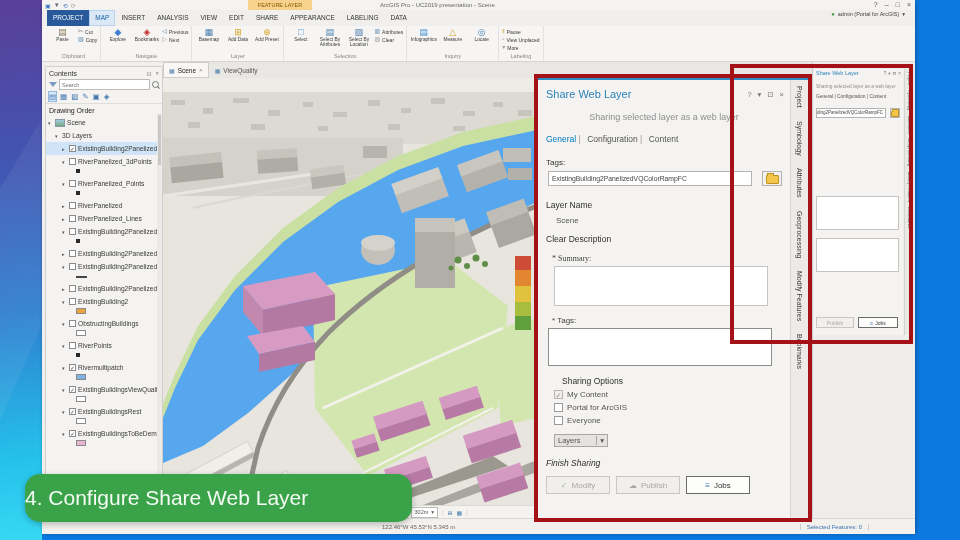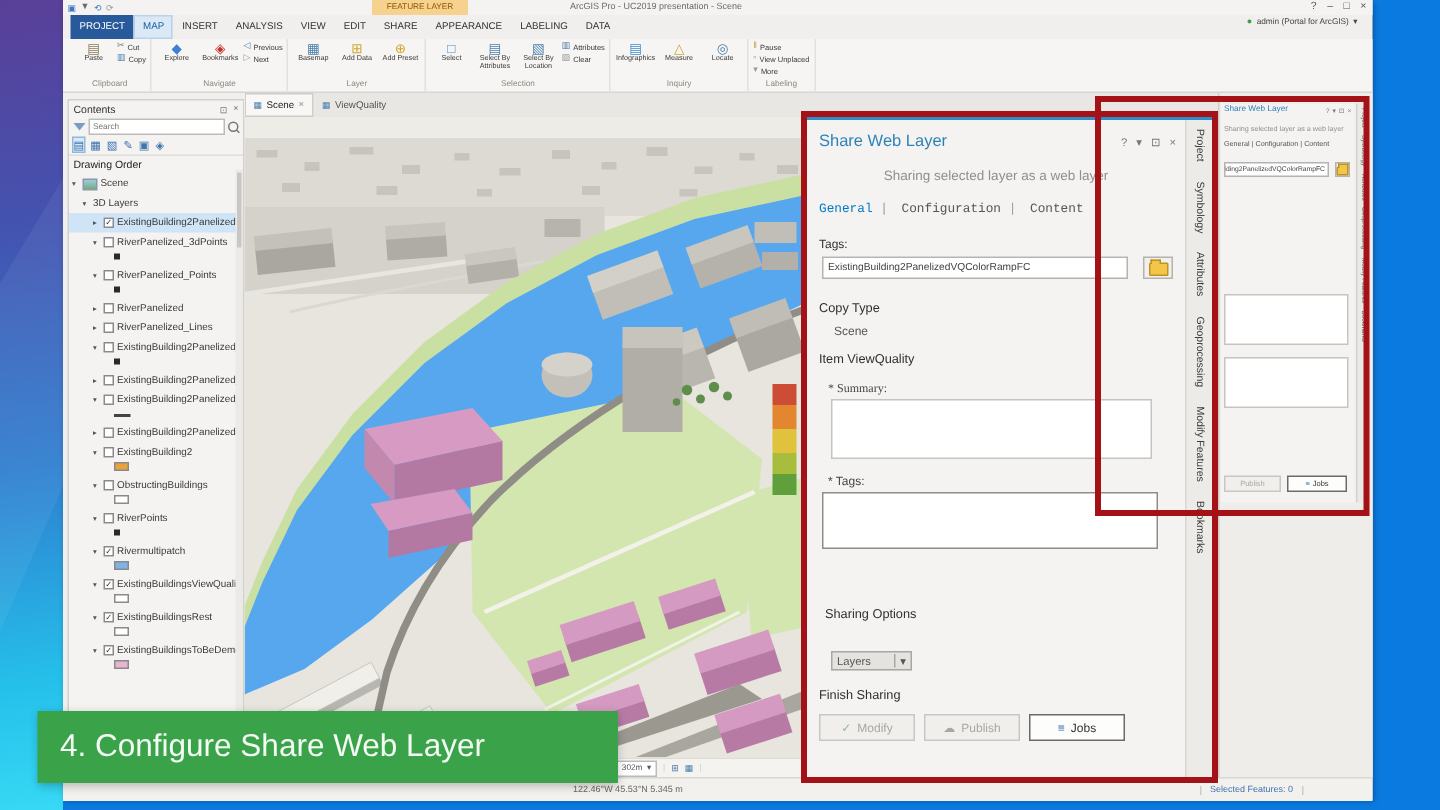--- a/index.html
+++ b/index.html
@@ -8,22 +8,22 @@
        -webkit-font-smoothing:antialiased;}
   .abs{position:absolute;}
 
   
   #left-strip{left:0;top:0;width:42px;height:540px;
     background:linear-gradient(172deg,#5a3f98 0%,#4353b0 28%,#2e7fd0 58%,#25c0ea 84%,#37d9f5 100%);}
   #left-strip::after{content:"";position:absolute;inset:0;
     background:rgba(255,255,255,0.06);
     clip-path:polygon(0 35%,100% 22%,100% 60%,0 78%);}
   #caption{left:25px;top:474px;width:387px;height:48px;background:#3aa34a;z-index:9;
-    color:#f4faf4;font-size:21px;line-height:48px;padding-left:15px;box-sizing:border-box;
-    box-shadow:0 2px 6px rgba(0,0,0,.25);white-space:nowrap;}
+    color:#f4faf4;font-size:21px;line-height:48px;padding-left:0;box-sizing:border-box;
+    box-shadow:0 2px 6px rgba(0,0,0,.25);white-space:nowrap;border-radius:15px;}
 
   
   #app{left:42px;top:0;width:873px;height:533px;background:#f0efed;box-shadow:1px 1px 4px rgba(0,0,0,.3);}
   #titlebar{left:0;top:0;right:0;height:10px;background:#f4f3f1;}
   #qat{left:3px;top:0;height:10px;display:flex;gap:3px;align-items:center;font-size:6px;}
   #ctx-header{left:206px;top:0;width:64px;height:10px;background:#f7d28e;color:#8a5800;
     font-size:5.5px;line-height:10px;text-align:center;overflow:hidden;}
   #win-title{left:338px;top:0;font-size:6px;color:#6a6a6a;line-height:10px;white-space:nowrap;}
   #win-controls{right:4px;top:0;display:flex;gap:7px;font-size:7px;color:#555;line-height:10px;}
   #signin{right:10px;top:11px;font-size:5.5px;color:#444;display:flex;gap:3px;align-items:center;}
@@ -123,21 +123,21 @@
   #share-pane{left:534px;top:74px;width:278px;height:448px;border:4px solid #a41117;
     background:#f4f3f1;z-index:5;box-sizing:border-box;}
   .sp-blue{position:absolute;top:0;left:0;right:0;height:2px;background:#2c8fc9;}
   .sp-strip{position:absolute;top:2px;right:0;bottom:0;width:18px;background:#edebe8;
     border-left:1px solid #d8d6d2;display:flex;flex-direction:column;align-items:center;
     gap:13px;padding-top:6px;box-sizing:border-box;}
   .sp-strip .vtab{writing-mode:vertical-lr;font-size:7px;color:#3a3a3a;}
   .sp-title{left:8px;top:10px;font-size:11px;color:#2b83b8;}
   .sp-icons{right:24px;top:12px;display:flex;gap:6px;font-size:7.5px;color:#777;}
   .sp-sub{left:0;top:34px;width:252px;text-align:center;font-size:9px;color:#8f8f8f;}
-  .sp-tabs{left:8px;top:56px;font-size:8.5px;color:#555;font-family:Liberation Mono, monospace;}
+  .sp-tabs{left:8px;top:56px;font-size:8.5px;color:#555;}
   .ptab{margin-right:4px;}
   .ptab:not(:last-child)::after{content:" | ";color:#999;}
   .ptab.active{color:#0079c1;}
   .sp-label{font-size:8px;color:#333;}
   .sp-sec{font-size:8.5px;color:#2f2f2f;}
   .sp-name-input{left:10px;top:93px;width:204px;height:15px;background:#fff;border:1px solid #b5b3af;
     box-sizing:border-box;font-size:6.8px;color:#444;line-height:13px;padding:0 3px;
     overflow:hidden;white-space:nowrap;}
   .sp-folder-btn{left:224px;top:93px;width:20px;height:15px;border:1px solid #b5b3af;
     background:#f2f0ed;box-sizing:border-box;}
@@ -669,36 +669,50 @@
     </div>
   <div class="abs sp-sub">Sharing selected layer as a web layer</div>
   <div class="abs sp-tabs" id="pane-tabs"><span class="ptab active">General</span><span class="ptab">Configuration</span><span class="ptab">Content</span></div>
 
   <div class="abs sp-label" style="left:8px;top:80px;">Tags:</div>
   <div class="abs sp-name-input">ExistingBuilding2PanelizedVQColorRampFC</div>
   <div class="abs sp-folder-btn">
     <div class="folder"></div>
   </div>
 
-  <div class="abs sp-sec" style="left:8px;top:122px;">Copy Type</div>
+  <div class="abs sp-sec" style="left:8px;top:122px;">Layer Name</div>
   <div class="abs sp-value" style="left:18px;top:138px;">Scene</div>
 
-  <div class="abs sp-sec" style="left:8px;top:156px;">Item ViewQuality</div>
+  <div class="abs sp-sec" style="left:8px;top:156px;">Clear Description</div>
   <div class="abs sp-label" style="left:14px;top:176px;color:#444;font-family:Liberation Serif, serif;">* Summary:</div>
   <div class="abs sp-box" style="left:16px;top:188px;width:214px;height:40px;"></div>
   <div class="abs sp-label" style="left:14px;top:238px;color:#444;">* Tags:</div>
   <div class="abs sp-box" style="left:10px;top:250px;width:224px;height:38px;border-color:#8f8d89;"></div>
 
-  <div class="abs sp-sec" style="left:12px;top:298px;margin-top:28px;">Sharing Options</div>
+  <div class="abs sp-sec" style="left:24px;top:298px;">Sharing Options</div>
+  <div class="abs" id="share-options">
+      <label class="opt">
+        <span class="cb2 on">✓</span>
+        <span>My Content</span>
+      </label>
+      <label class="opt">
+        <span class="cb2"></span>
+        <span>Portal for ArcGIS</span>
+      </label>
+      <label class="opt">
+        <span class="cb2"></span>
+        <span>Everyone</span>
+      </label>
+    </div>
   <div class="abs sp-groups">
     <span>Layers</span>
     <span style="border-left:1px solid #a9a7a3;padding-left:3px;">▾</span>
   </div>
 
-  <div class="abs sp-sec" style="left:8px;top:380px;">Finish Sharing</div>
+  <div class="abs sp-sec" style="left:8px;top:380px;font-style:italic;">Finish Sharing</div>
   <div class="abs btn dis" style="left:8px;top:398px;width:64px;">
     <span style="color:#9ab89a;">✓</span>
     <span>Modify</span>
   </div>
   <div class="abs btn dis" style="left:78px;top:398px;width:64px;">
     <span>☁</span>
     <span>Publish</span>
   </div>
   <div class="abs btn en" style="left:148px;top:398px;width:64px;">
     <span style="color:#3f74ae;">≡</span>

